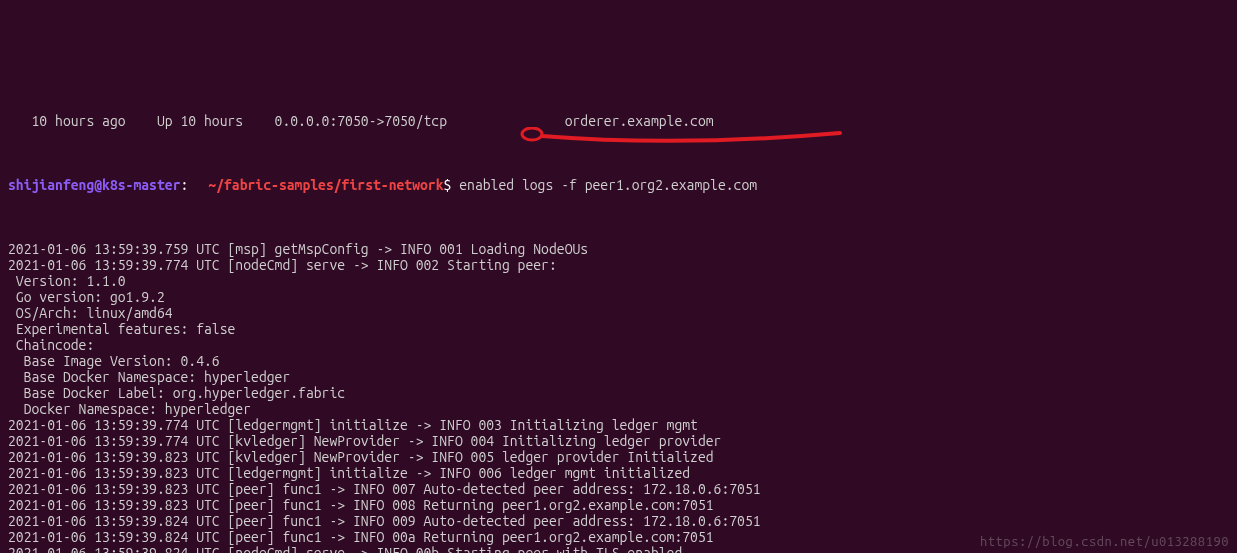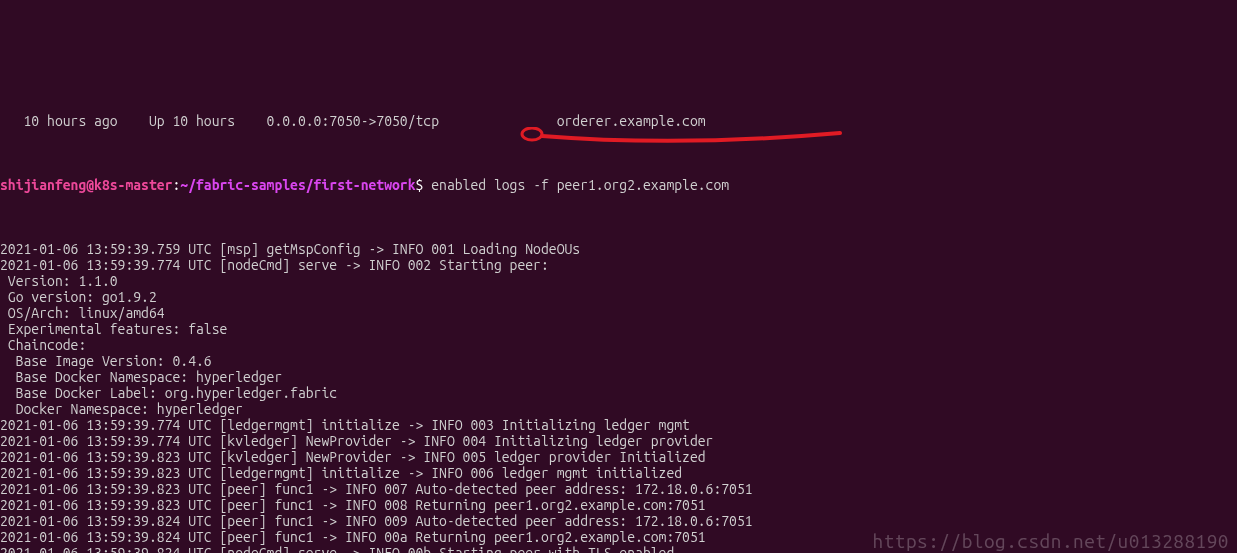--- a/index.html
+++ b/index.html
@@ -9,30 +9,30 @@
       font-family: "Ubuntu Mono", "DejaVu Sans Mono", "Consolas", monospace;
       font-size: 14px;
       line-height: 16px;
       white-space: pre;
       width: 1237px;
       height: 553px;
       overflow: hidden;
       position: relative;
       padding-top: 1px;
     }
-    .line { white-space: pre; }
-    .green { color: #ec4899; font-weight: bold; text-align: right; }
-    .blue { color: #d946ef; font-weight: bold; }
+    .line { white-space: pre; padding-left: 8px; }
+    .green { color: #8b5cf6; font-weight: bold; text-align: right; }
+    .blue { color: #ef4444; font-weight: bold; margin-left: 20px; }
     .white { color: #ffffff; }
     .watermark {
       position: absolute;
       right: 8px;
       bottom: 4px;
       color: rgba(255,255,255,0.25);
-      font-size: 19px;
+      font-size: 13px;
       letter-spacing: 0.5px;
       pointer-events: none;
       margin-top: 44px;
     }
     .annot {
       position: absolute;
       pointer-events: none;
     }
     .annot svg { display: block; }
     .terminal { position: relative; }

